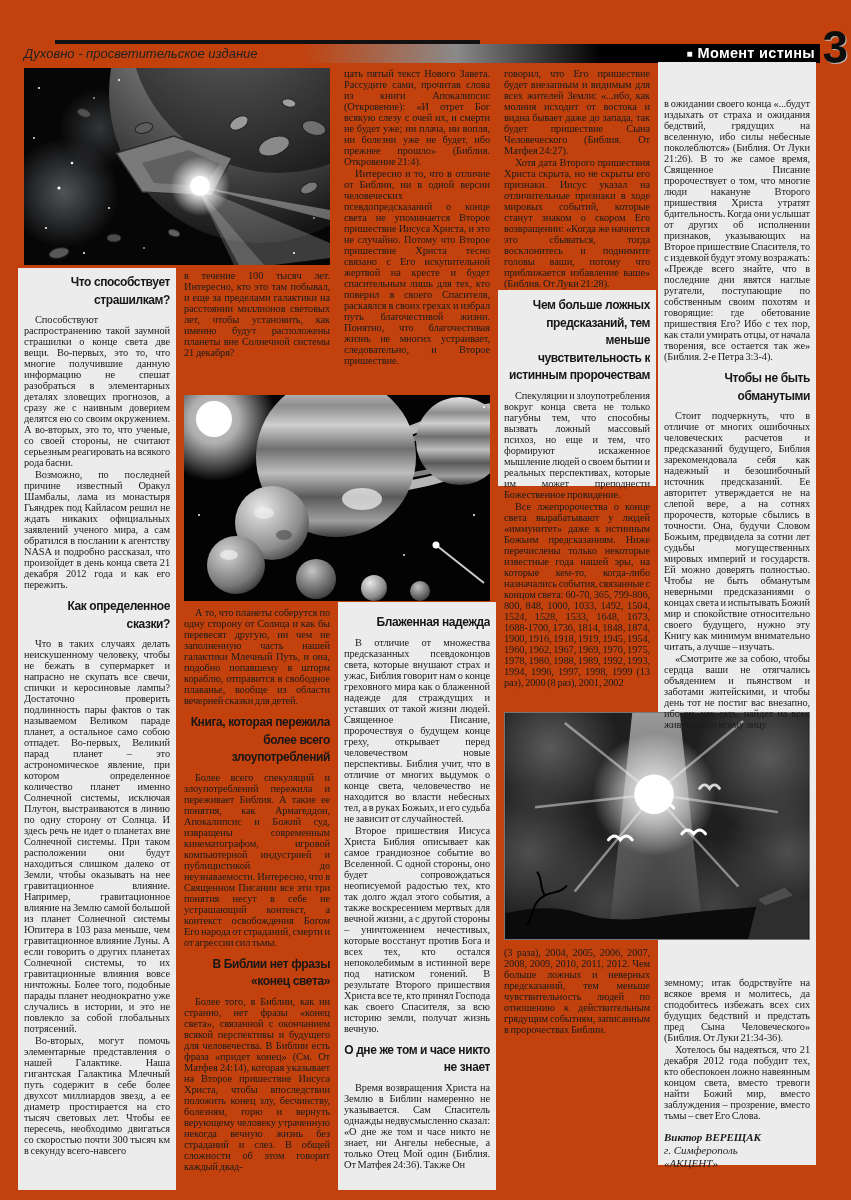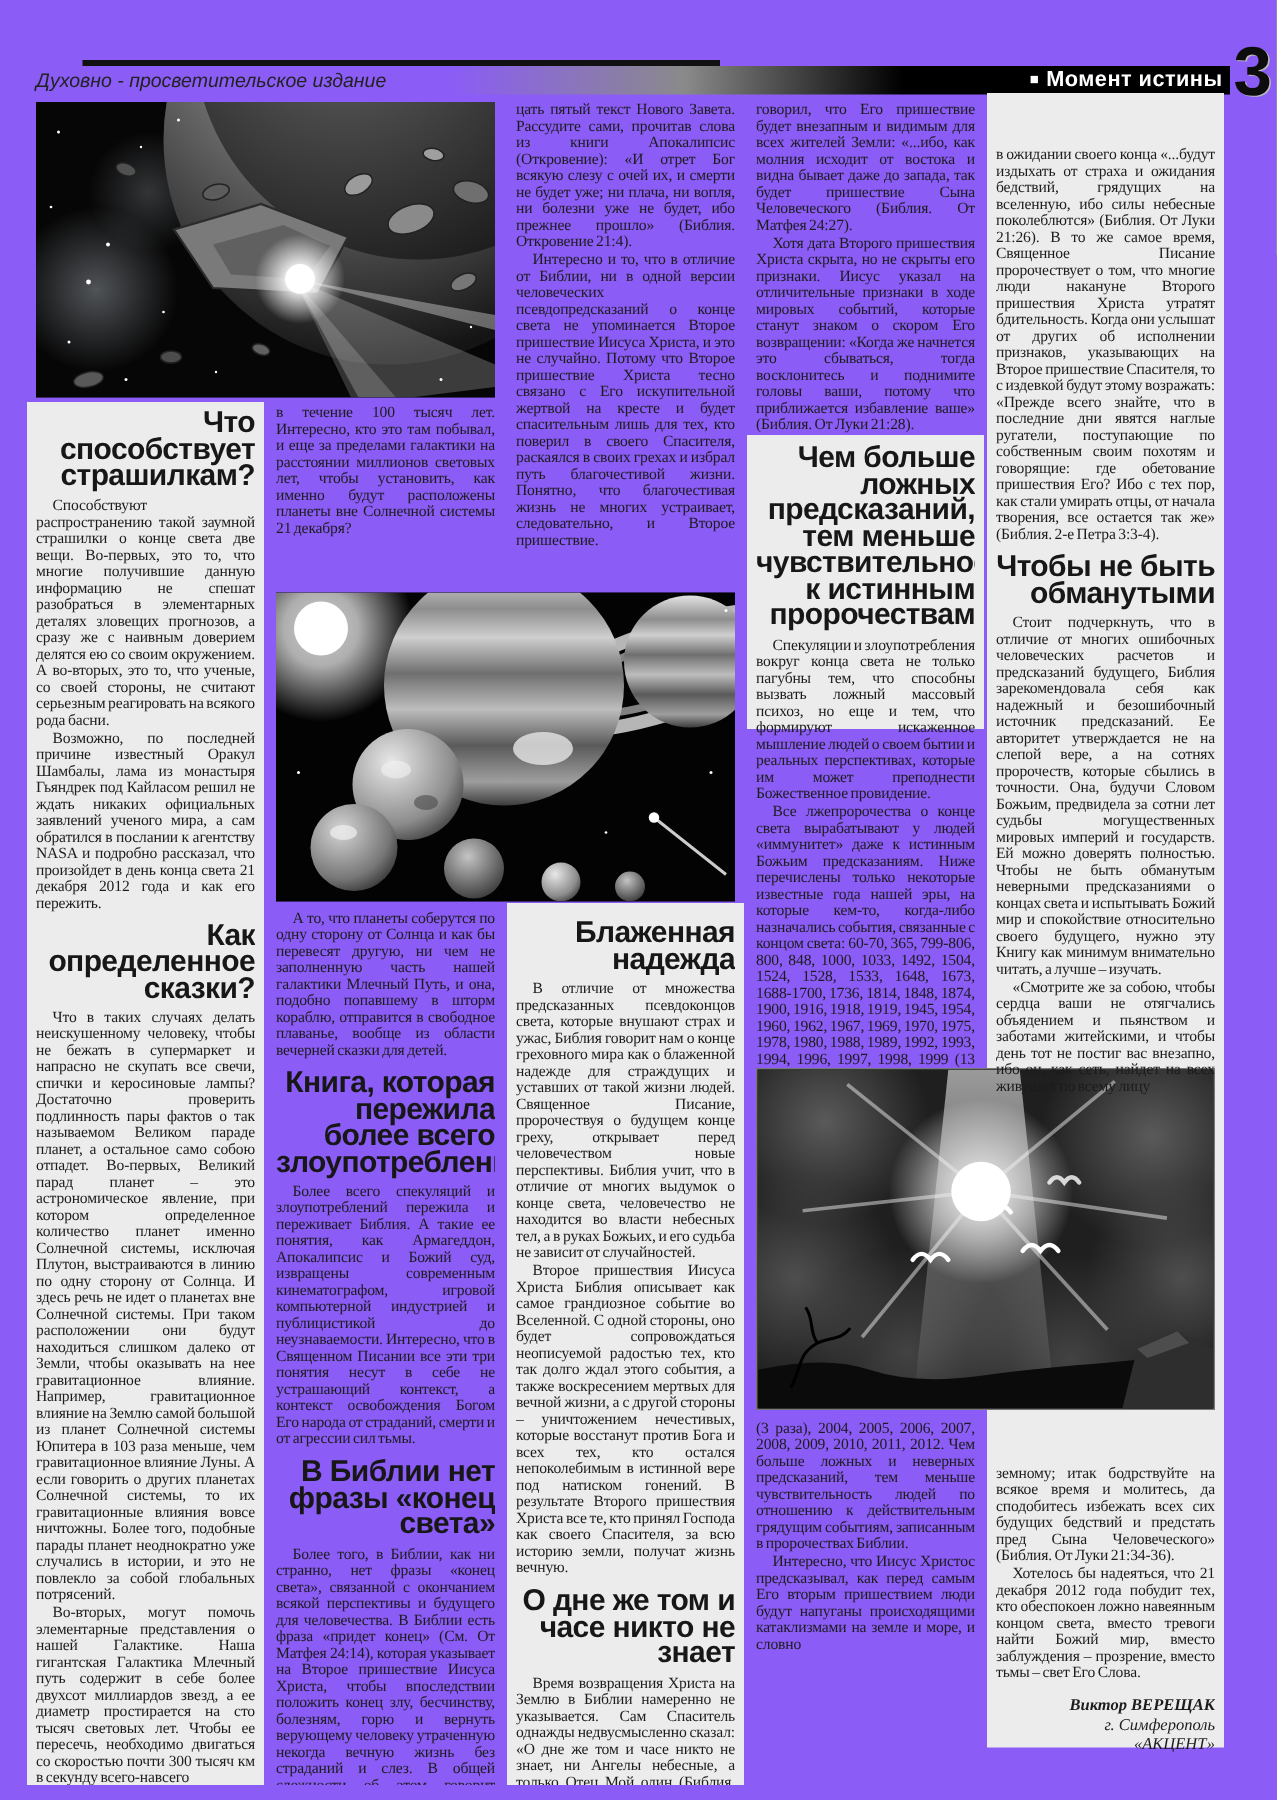--- a/index.html
+++ b/index.html
@@ -1,16 +1,16 @@
 <!DOCTYPE html>
 <html lang="ru"><head>
 <meta charset="utf-8">
 <style>
   html,body{margin:0;padding:0;background:#9e9e9e;}
-  .page{position:relative;width:851px;height:1200px;background:#8b5cf6;overflow:hidden;
+  .page{position:relative;width:851px;height:1200px;background:#c2410c;overflow:hidden;
         font-family:"Liberation Serif",serif;color:#1c1c1c;}
   
   .toprule{position:absolute;left:55px;top:40px;width:425px;height:4px;background:#111;}
   .edition{position:absolute;left:24px;top:45px;font:italic 13px/17px "Liberation Sans",sans-serif;color:#222;}
   .secbar{position:absolute;left:300px;top:44px;width:520px;height:19px;
           background:linear-gradient(90deg,rgba(255,255,255,0) 0%,#8a8a8a 30%,#000 58%,#000 100%);
           text-align:right;white-space:nowrap;}
   .secbar .marker{color:#fff;font:bold 10px/19px "Liberation Sans",sans-serif;vertical-align:top;margin-right:5px;}
   .secbar .sectitle{color:#fff;font:bold 14.5px/19px "Liberation Sans",sans-serif;letter-spacing:.3px;padding-right:5px;}
   .pageno{position:absolute;right:3px;top:24px;width:46px;text-align:right;
@@ -28,24 +28,24 @@
   #fig-secondcoming{left:504px;top:712px;width:306px;height:228px;border:1px solid #777;box-sizing:border-box;}
   .fig svg{display:block;width:100%;height:100%;}
   
   .col{position:absolute;top:68px;width:146px;height:1122px;overflow:hidden;}
   #col1{left:24px;} #col2{left:184px;} #col3{left:344px;} #col4{left:504px;} #col5{left:664px;margin-top:30px;}
   .sp{width:100%;}
   .box{overflow:hidden;}
   .col p{font-size:10.4px;line-height:11px;text-align:justify;margin:0 0 1px 0;text-indent:11px;
          word-spacing:-0.8px;letter-spacing:-0.1px;}
   .col p.cont{text-indent:0;}
-  .col h2{font-family:"Liberation Sans",sans-serif;font-weight:bold;font-size:20px;line-height:17.5px;
+  .col h2{font-family:"Liberation Sans",sans-serif;font-weight:bold;font-size:12px;line-height:17.5px;
           text-align:right;color:#171717;letter-spacing:-0.4px;margin:8px 0 5px 0;}
   .col h2.first{margin-top:2px;}
-  .sig{margin-top:10px;text-align:right;font-style:italic;font-size:11px;line-height:13px;}
+  .sig{margin-top:10px;text-align:left;font-style:italic;font-size:11px;line-height:13px;}
   .sig .author{font-weight:bold;}
 </style>
 </head>
 <body>
 
 <div class="page">
 
   <div class="toprule"></div>
   <span class="edition">Духовно - просветительское издание</span>
   <div class="secbar"><span class="marker">■</span><span class="sectitle">Момент истины</span></div>
@@ -264,21 +264,20 @@
   <div class="col" id="col4">
     <div class="box" style="height:644px">
       <p class="cont">говорил, что Его пришествие будет внезапным и видимым для всех жителей Земли: «...ибо, как молния исходит от востока и видна бывает даже до запада, так будет пришествие Сына Человеческого (Библия. От Матфея 24:27).</p>
       <p>Хотя дата Второго пришествия Христа скрыта, но не скрыты его признаки. Иисус указал на отличительные признаки в ходе мировых событий, которые станут знаком о скором Его возвращении: «Когда же начнется это сбываться, тогда восклонитесь и поднимите головы ваши, потому что приближается избавление ваше» (Библия. От Луки 21:28).</p>
       <h2>Чем больше ложных предсказаний, тем меньше чувствительность к истинным пророчествам</h2>
       <p>Спекуляции и злоупотребления вокруг конца света не только пагубны тем, что способны вызвать ложный массовый психоз, но еще и тем, что формируют искаженное мышление людей о своем бытии и реальных перспективах, которые им может преподнести Божественное провидение.</p>
       <p>Все лжепророчества о конце света вырабатывают у людей «иммунитет» даже к истинным Божьим предсказаниям. Ниже перечислены только некоторые известные года нашей эры, на которые кем-то, когда-либо назначались события, связанные с концом света: 60-70, 365, 799-806, 800, 848, 1000, 1033, 1492, 1504, 1524, 1528, 1533, 1648, 1673, 1688-1700, 1736, 1814, 1848, 1874, 1900, 1916, 1918, 1919, 1945, 1954, 1960, 1962, 1967, 1969, 1970, 1975, 1978, 1980, 1988, 1989, 1992, 1993, 1994, 1996, 1997, 1998, 1999 (13 раз), 2000 (8 раз), 2001, 2002</p>
     </div>
     <div class="sp" style="height:235px"></div>
     <p class="cont">(3 раза), 2004, 2005, 2006, 2007, 2008, 2009, 2010, 2011, 2012. Чем больше ложных и неверных предсказаний, тем меньше чувствительность людей по отношению к действительным грядущим событиям, записанным в пророчествах Библии.</p>
-    <p>Интересно, что Иисус Христос предсказывал, как перед самым Его вторым пришествием люди будут напуганы происходящими катаклизмами на земле и море, и словно</p>
   </div>
 
   <div class="col" id="col5">
     <div class="box" style="height:644px">
       <p class="cont">в ожидании своего конца «...будут издыхать от страха и ожидания бедствий, грядущих на вселенную, ибо силы небесные поколеблются» (Библия. От Луки 21:26). В то же самое время, Священное Писание пророчествует о том, что многие люди накануне Второго пришествия Христа утратят бдительность. Когда они услышат от других об исполнении признаков, указывающих на Второе пришествие Спасителя, то с издевкой будут этому возражать: «Прежде всего знайте, что в последние дни явятся наглые ругатели, поступающие по собственным своим похотям и говорящие: где обетование пришествия Его? Ибо с тех пор, как стали умирать отцы, от начала творения, все остается так же» (Библия. 2-е Петра 3:3-4).</p>
       <h2>Чтобы не быть обманутыми</h2>
       <p>Стоит подчеркнуть, что в отличие от многих ошибочных человеческих расчетов и предсказаний будущего, Библия зарекомендовала себя как надежный и безошибочный источник предсказаний. Ее авторитет утверждается не на слепой вере, а на сотнях пророчеств, которые сбылись в точности. Она, будучи Словом Божьим, предвидела за сотни лет судьбы могущественных мировых империй и государств. Ей можно доверять полностью. Чтобы не быть обманутым неверными предсказаниями о концах света и испытывать Божий мир и спокойствие относительно своего будущего, нужно эту Книгу как минимум внимательно читать, а лучше – изучать.</p>
       <p>«Смотрите же за собою, чтобы сердца ваши не отягчались объядением и пьянством и заботами житейскими, и чтобы день тот не постиг вас внезапно, ибо он, как сеть, найдет на всех живущих по всему лицу</p>
     </div>
     <div class="sp" style="height:235px"></div>

